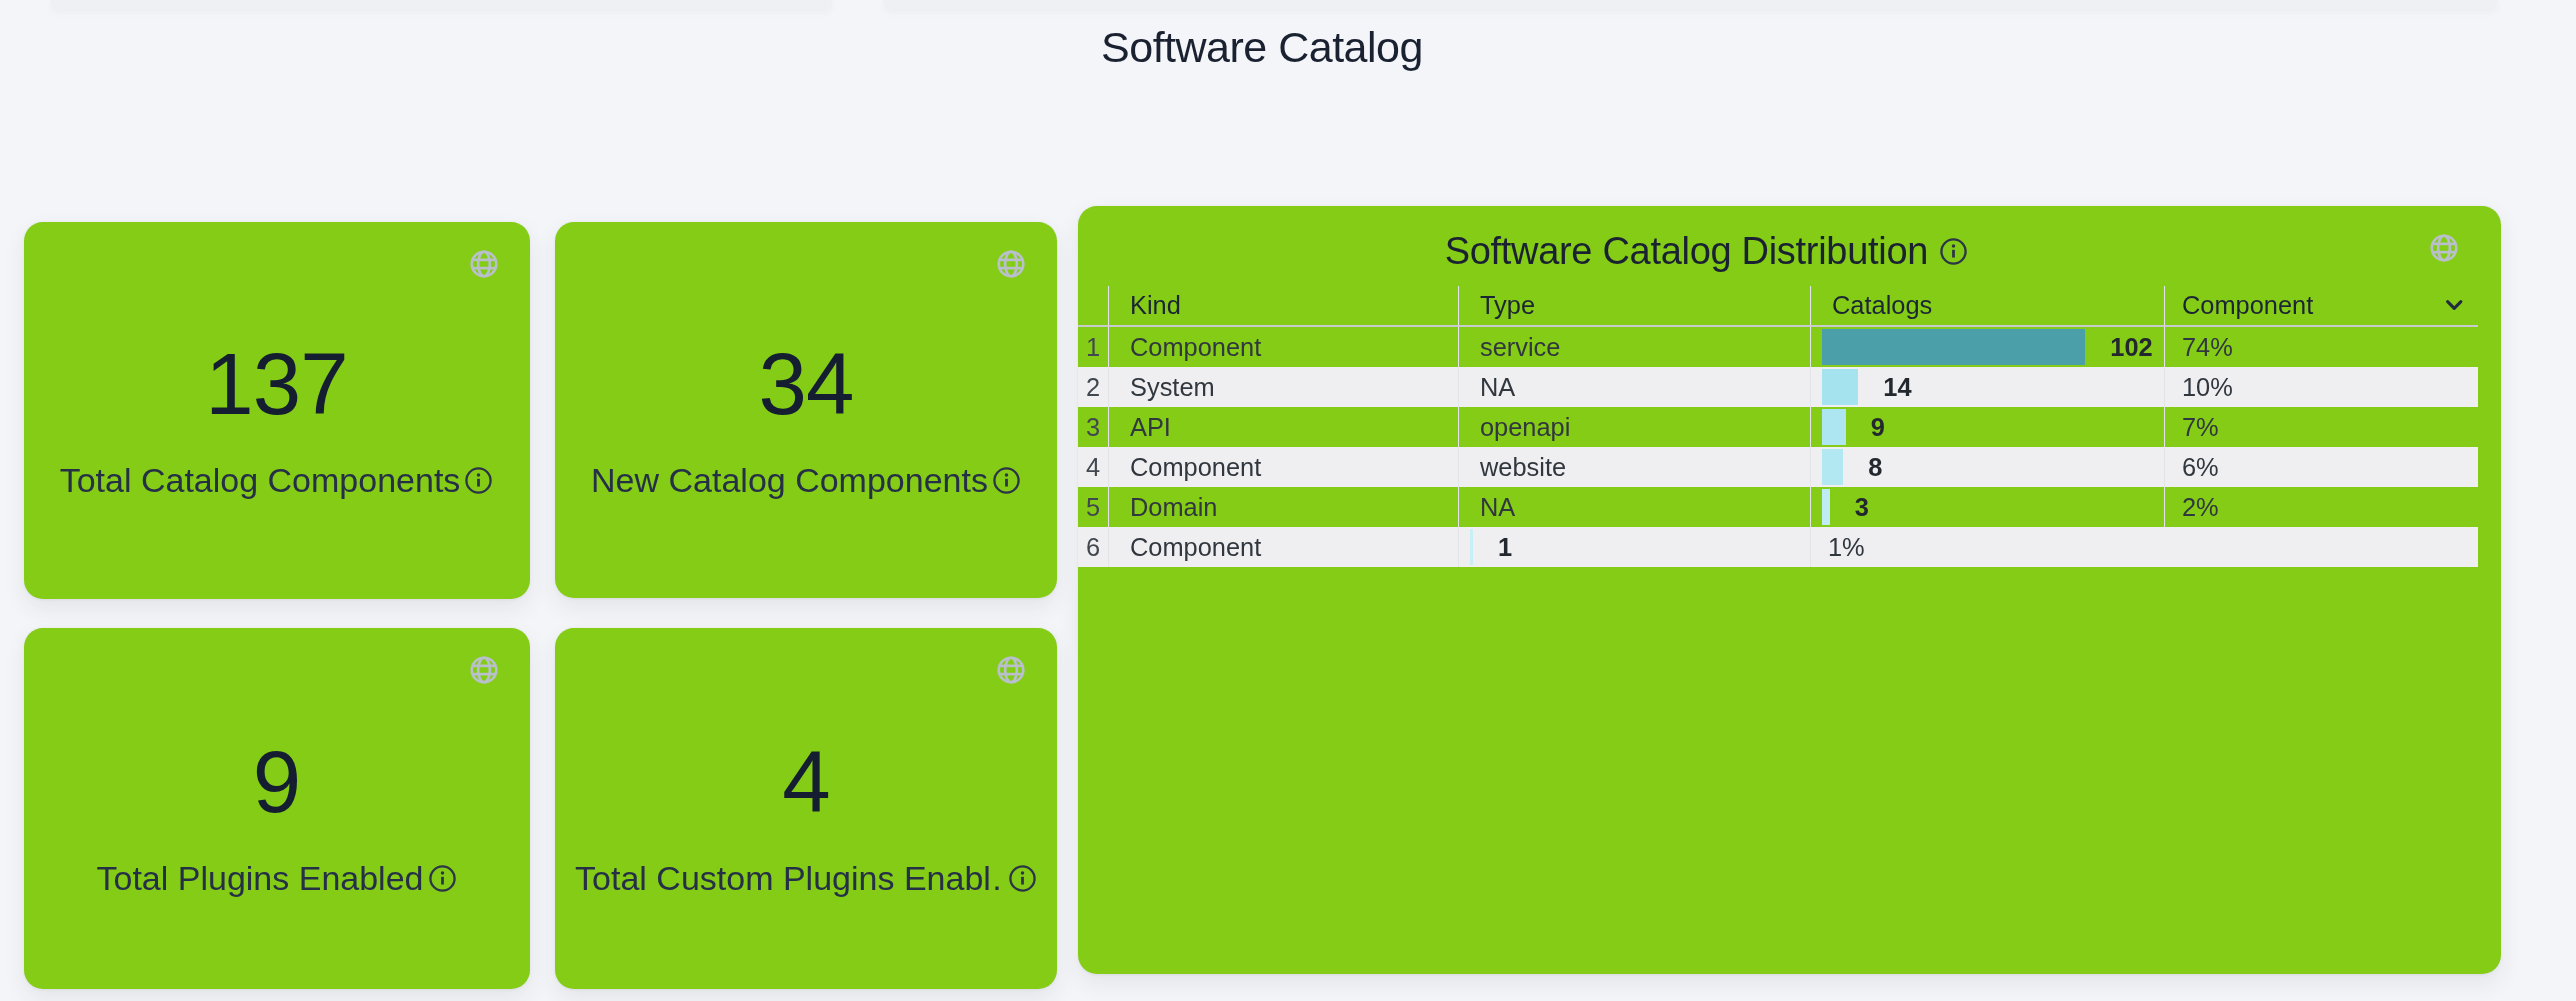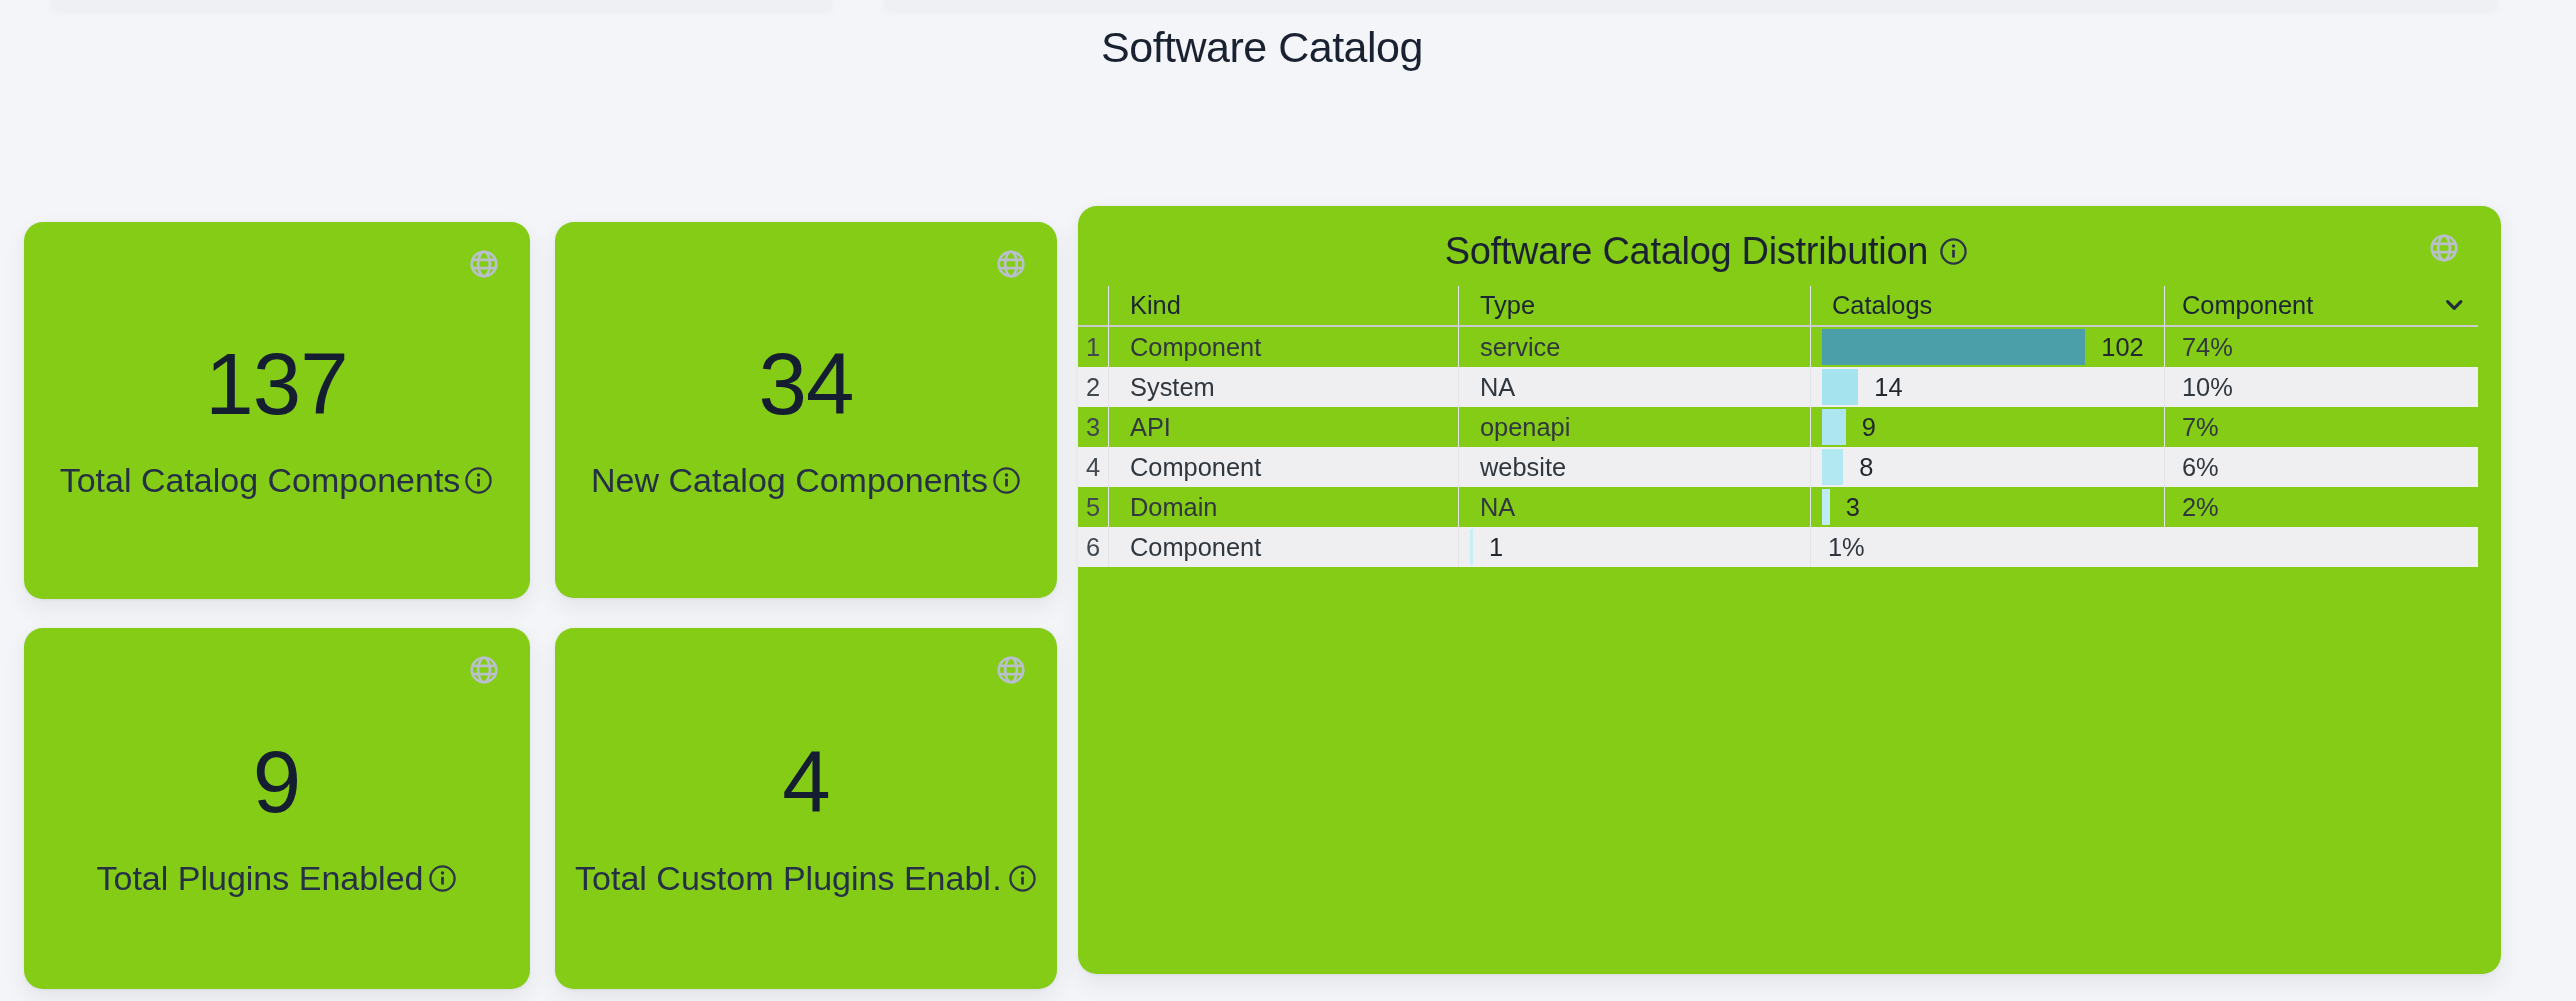--- a/index.html
+++ b/index.html
@@ -45,21 +45,21 @@
   .t-row { display:grid; grid-template-columns:30px 350px 352px 354px 314px;
            height:40px; align-items:stretch; }
   .t-row.head { height:41px; }
   .t-row.stripe { background:#efeff1; }
   .t-cell { display:flex; align-items:center; font-size:25.4px; color:#31373e;
             padding-left:21px; overflow:hidden; white-space:nowrap; }
   .t-cell.sep { border-left:1.9px solid #e3e4e7; }
   .head .t-cell { font-weight:normal; color:#1c2534; border-bottom:2.8px solid #c7cace; }
   .t-cell.num { justify-content:center; padding-left:0; color:#42484f; }
   .t-cell.pct { padding-left:17px; }
-  .t-cell.bars { padding-left:11.3px; gap:16px; }
+  .t-cell.bars { padding-left:11.3px; gap:25px;font-weight:bold; }
   .bar { height:36px; flex:0 0 auto; }
   .bar-label { font-size:25.4px; color:#23282e; }
   .head .t-cell.pct { justify-content:space-between; padding-right:11.3px; }
   .sort-chevron { width:24.5px; height:24.5px; cursor:pointer; flex:0 0 auto; }
 
   svg { display:block; }
 </style>
 </head>
 <body>
 

